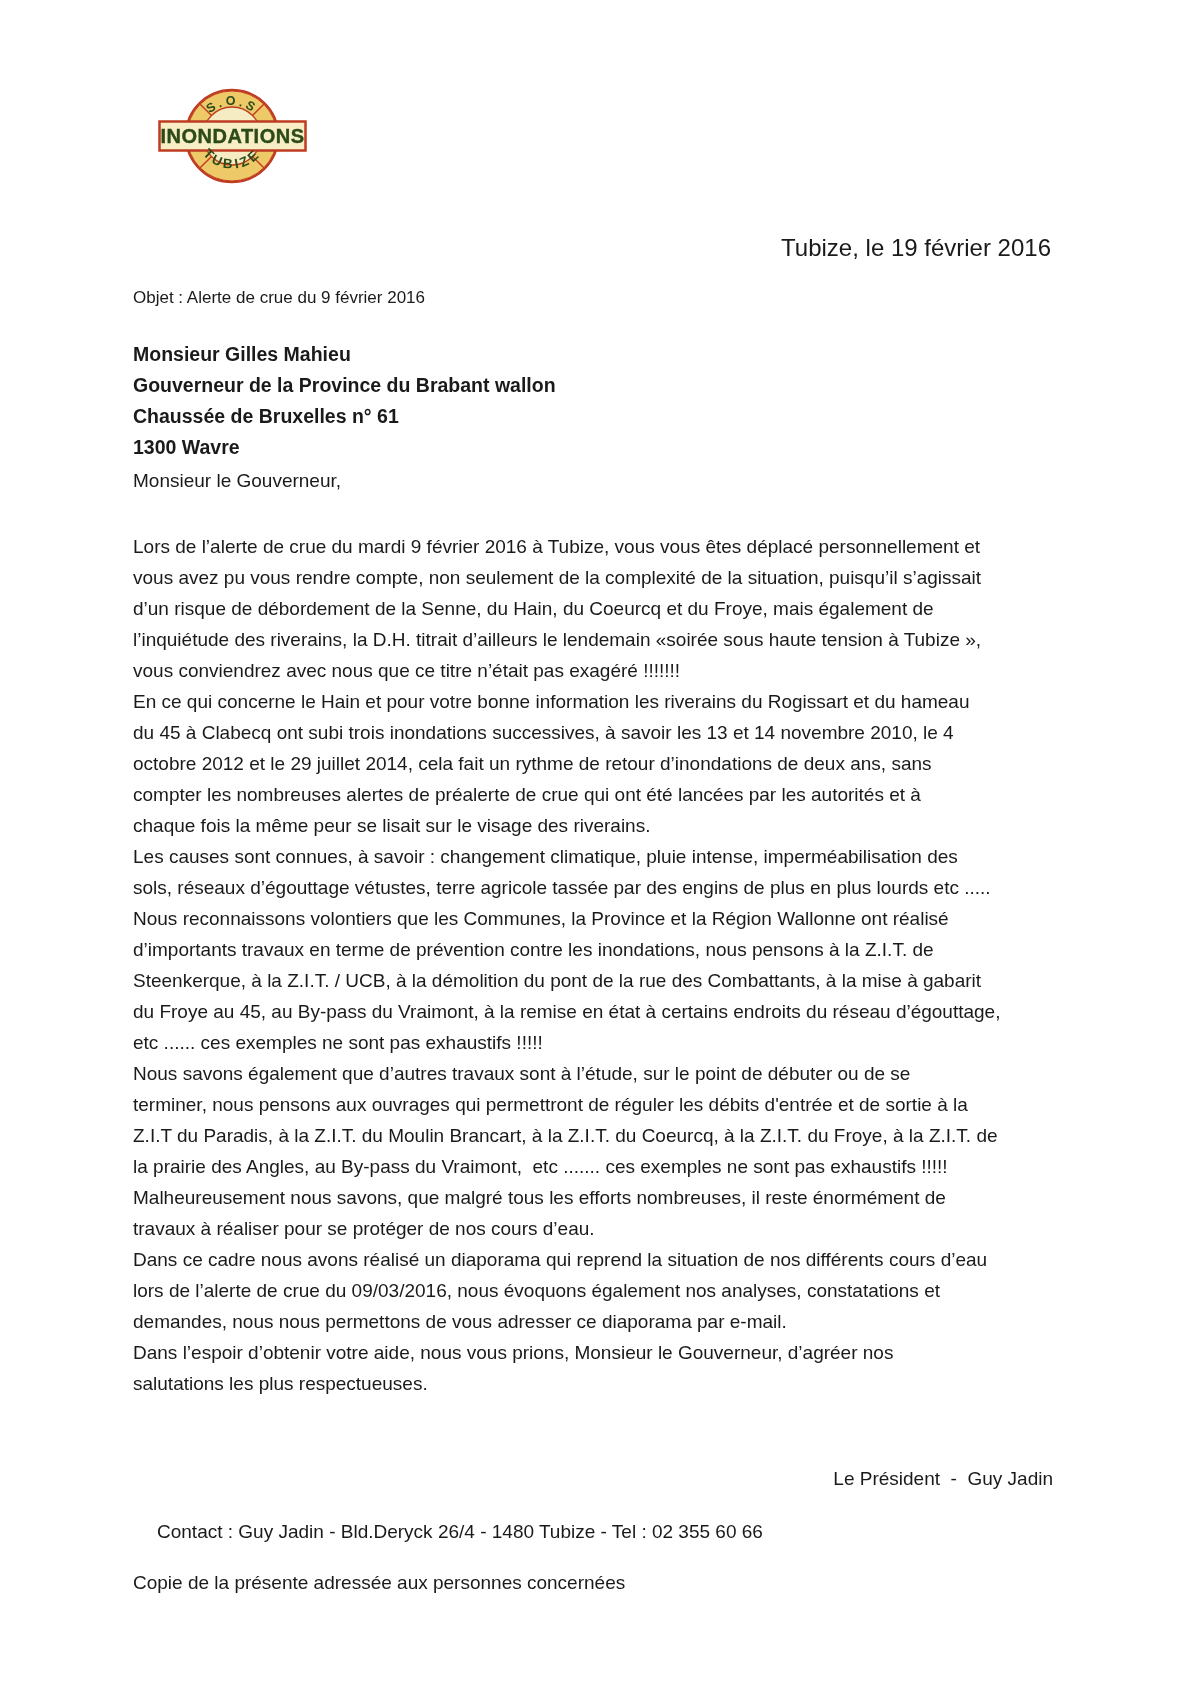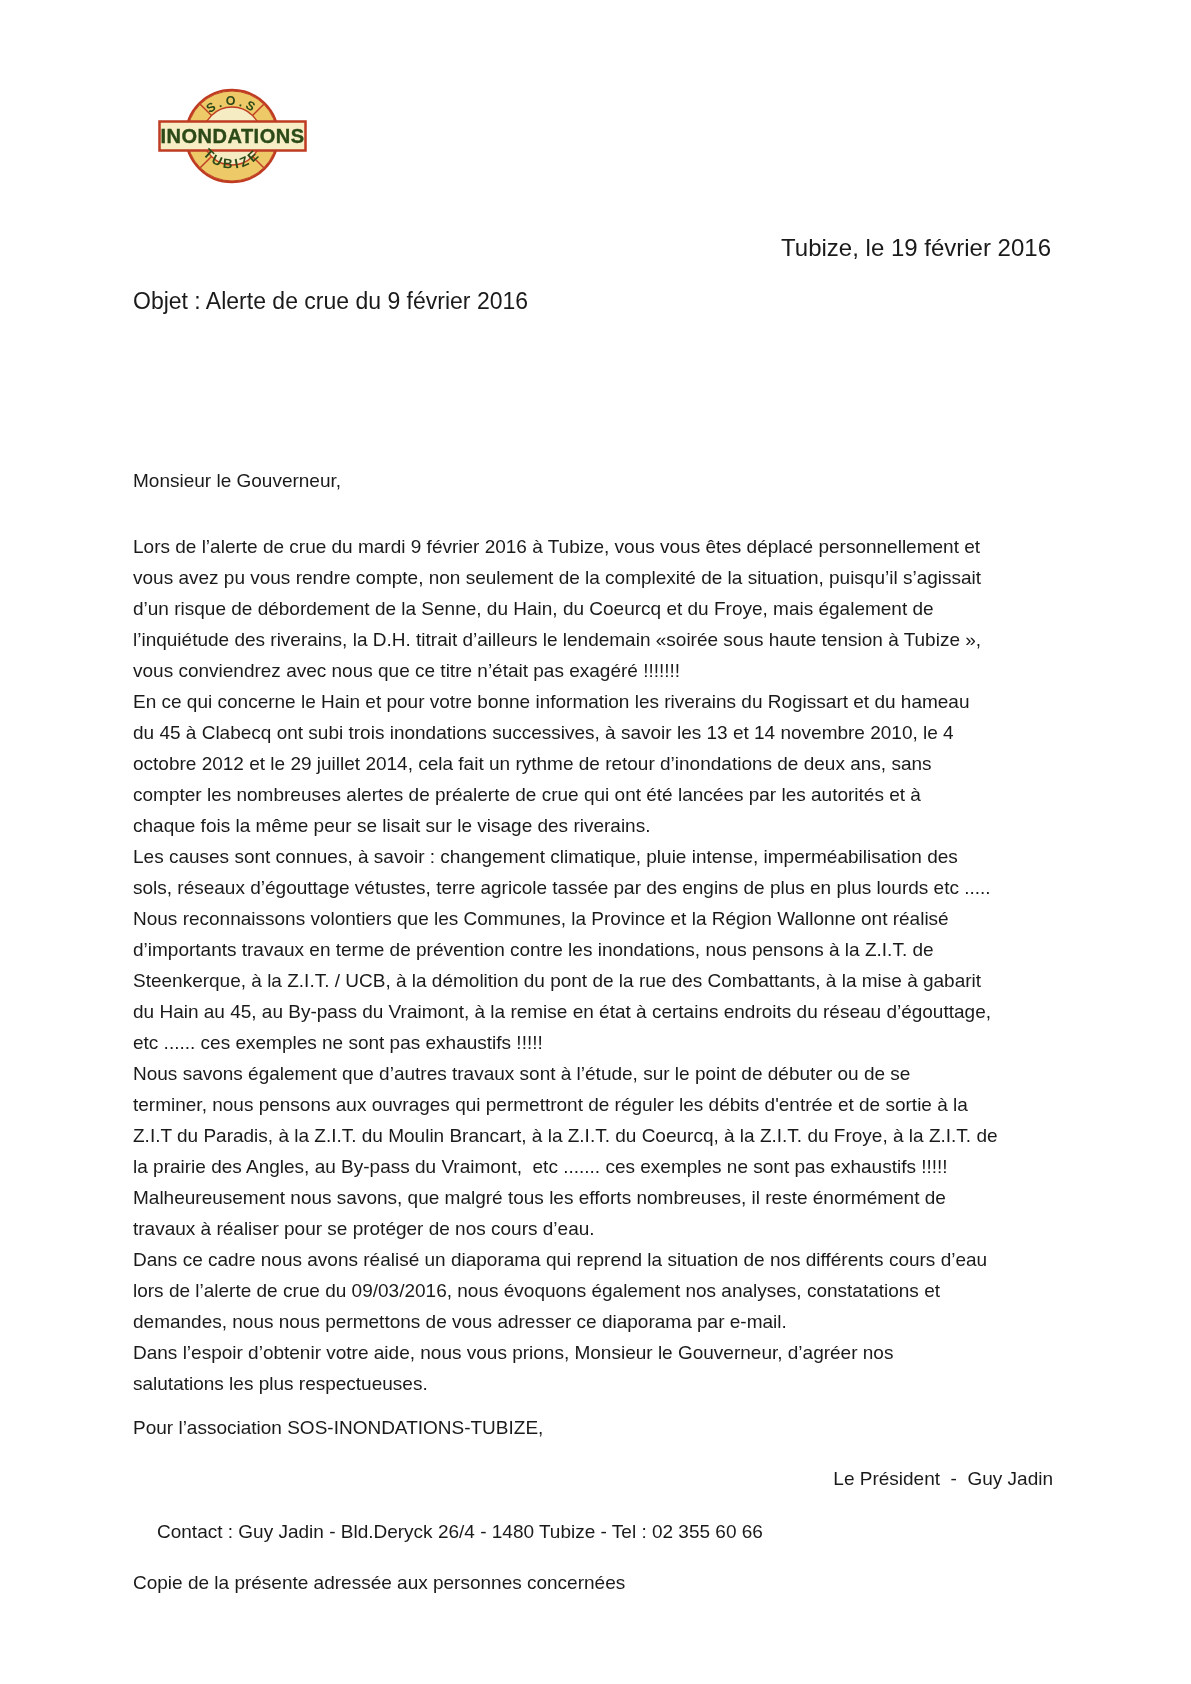--- a/index.html
+++ b/index.html
@@ -24,21 +24,21 @@
     position: absolute;
     top: 234px;
     right: 140px;
     font-size: 24px;
     white-space: pre;
   }
   .subject-line {
     position: absolute;
     left: 133px;
     top: 288px;
-    font-size: 23px;
+    font-size: 17px;
     white-space: pre;
   }
   .recipient-block {
     position: absolute;
     left: 133px;
     top: 339px;
     font-size: 19.5px;
     font-weight: bold;
     line-height: 31px;
   }
@@ -118,55 +118,60 @@
       <text class="logo-svg-text" font-size="13.5" fill="#2c4a17" letter-spacing="3">
         <textPath href="#arcBot" startOffset="50%" text-anchor="middle">TUBIZE</textPath>
       </text>
     </svg>
   </div>
 
   <div class="date-line">Tubize, le 19 février 2016</div>
 
   <div class="subject-line">Objet : Alerte de crue du 9 février 2016</div>
 
+  <div class="recipient-block">
+      <div>Monsieur Gilles Mahieu</div>
+      <div>Gouverneur de la Province du Brabant wallon</div>
+      <div>Chaussée de Bruxelles n° 61</div>
+      <div>1300 Wavre</div>
+    </div>
 
   <div class="salutation-line">Monsieur le Gouverneur,</div>
 
   <div class="body-block">
       <div>Lors de l’alerte de crue du mardi 9 février 2016 à Tubize, vous vous êtes déplacé personnellement et</div>
       <div>vous avez pu vous rendre compte, non seulement de la complexité de la situation, puisqu’il s’agissait</div>
       <div>d’un risque de débordement de la Senne, du Hain, du Coeurcq et du Froye, mais également de</div>
       <div>l’inquiétude des riverains, la D.H. titrait d’ailleurs le lendemain «soirée sous haute tension à Tubize »,</div>
       <div>vous conviendrez avec nous que ce titre n’était pas exagéré !!!!!!!</div>
       <div>En ce qui concerne le Hain et pour votre bonne information les riverains du Rogissart et du hameau</div>
       <div>du 45 à Clabecq ont subi trois inondations successives, à savoir les 13 et 14 novembre 2010, le 4</div>
       <div>octobre 2012 et le 29 juillet 2014, cela fait un rythme de retour d’inondations de deux ans, sans</div>
       <div>compter les nombreuses alertes de préalerte de crue qui ont été lancées par les autorités et à</div>
       <div>chaque fois la même peur se lisait sur le visage des riverains.</div>
       <div>Les causes sont connues, à savoir : changement climatique, pluie intense, imperméabilisation des</div>
       <div>sols, réseaux d’égouttage vétustes, terre agricole tassée par des engins de plus en plus lourds etc .....</div>
       <div>Nous reconnaissons volontiers que les Communes, la Province et la Région Wallonne ont réalisé</div>
       <div>d’importants travaux en terme de prévention contre les inondations, nous pensons à la Z.I.T. de</div>
       <div>Steenkerque, à la Z.I.T. / UCB, à la démolition du pont de la rue des Combattants, à la mise à gabarit</div>
-      <div>du Hain au 45, au By-pass du Vraimont, à la remise en état à certains endroits du réseau d’égouttage,</div>
+      <div>du Froye au 45, au By-pass du Vraimont, à la remise en état à certains endroits du réseau d’égouttage,</div>
       <div>etc ...... ces exemples ne sont pas exhaustifs !!!!!</div>
       <div>Nous savons également que d’autres travaux sont à l’étude, sur le point de débuter ou de se</div>
       <div>terminer, nous pensons aux ouvrages qui permettront de réguler les débits d'entrée et de sortie à la</div>
       <div>Z.I.T du Paradis, à la Z.I.T. du Moulin Brancart, à la Z.I.T. du Coeurcq, à la Z.I.T. du Froye, à la Z.I.T. de</div>
       <div>la prairie des Angles, au By-pass du Vraimont,  etc ....... ces exemples ne sont pas exhaustifs !!!!!</div>
       <div>Malheureusement nous savons, que malgré tous les efforts nombreuses, il reste énormément de</div>
       <div>travaux à réaliser pour se protéger de nos cours d’eau.</div>
       <div>Dans ce cadre nous avons réalisé un diaporama qui reprend la situation de nos différents cours d’eau</div>
       <div>lors de l’alerte de crue du 09/03/2016, nous évoquons également nos analyses, constatations et</div>
       <div>demandes, nous nous permettons de vous adresser ce diaporama par e-mail.</div>
       <div>Dans l’espoir d’obtenir votre aide, nous vous prions, Monsieur le Gouverneur, d’agréer nos</div>
       <div>salutations les plus respectueuses.</div>
     </div>
 
-  <div class="association-line">Pour l’association SOS-INONDATIONS-TUBIZE,</div>
 
   <div class="signature-line">Le Président  -  Guy Jadin</div>
 
   <div class="contact-line">Contact : Guy Jadin - Bld.Deryck 26/4 - 1480 Tubize - Tel : 02 355 60 66</div>
 
   <div class="copy-line">Copie de la présente adressée aux personnes concernées</div>
 
 </div>
 
 </body></html>

